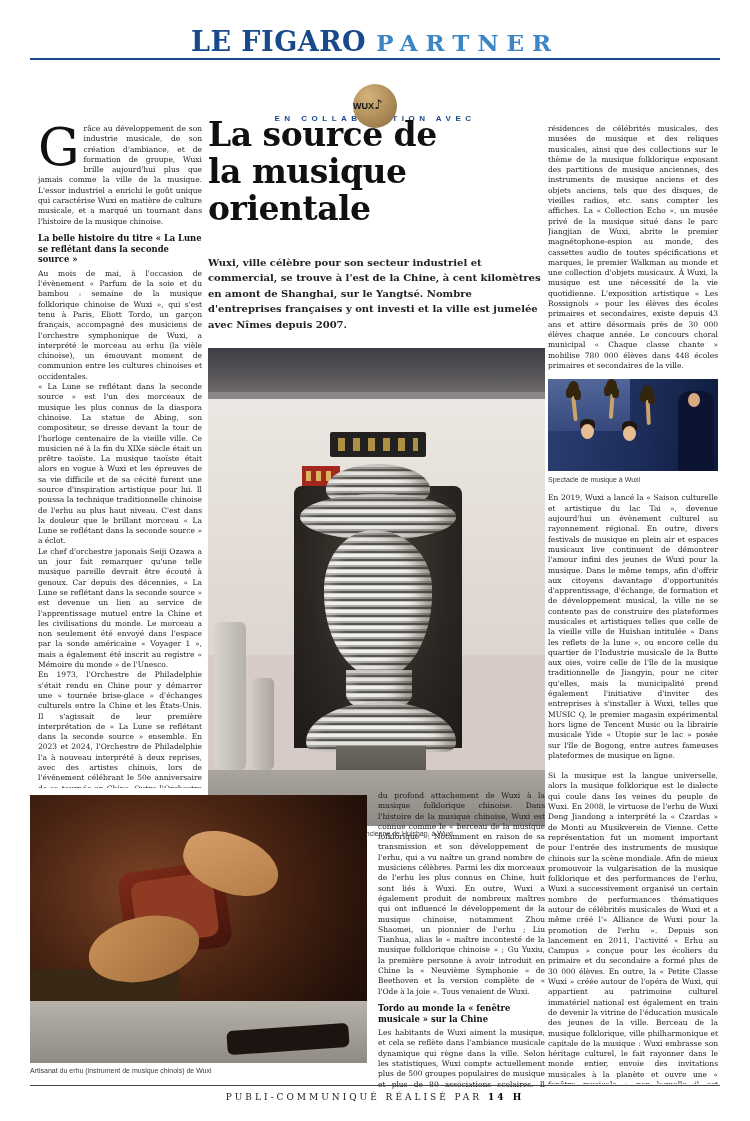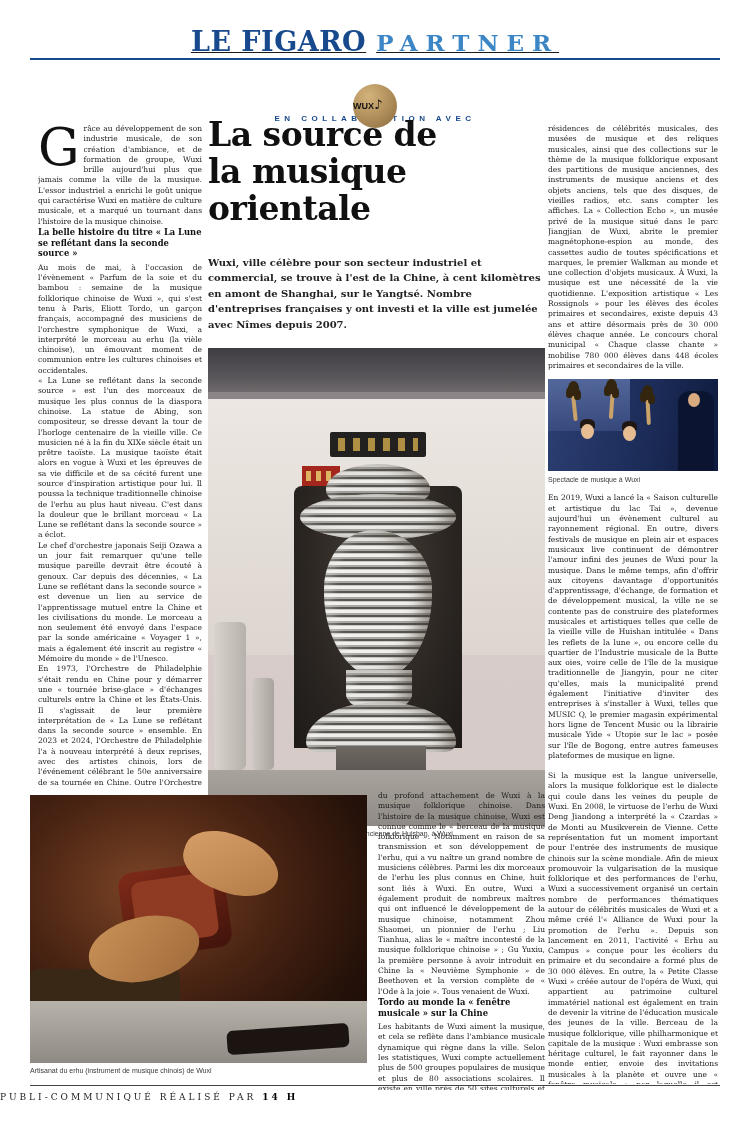--- a/index.html
+++ b/index.html
@@ -1,54 +1,54 @@
 <!DOCTYPE html>
 <html><head>
 <meta charset="utf-8">
 <style>
   html,body{margin:0;padding:0;background:#ffffff;}
   .page{position:relative;width:750px;height:1121px;background:#fff;overflow:hidden;
         font-family:"DejaVu Serif", serif;color:#1b1b1b;}
 
   
-  .masthead{position:absolute;top:26px;left:0;right:0;text-align:center;white-space:nowrap;text-decoration:underline;}
+  .masthead{position:absolute;top:26px;left:0;right:0;text-align:center;white-space:nowrap;}
   .figaro{font-size:27px;font-weight:bold;color:#17498c;letter-spacing:.5px;}
   .partner{font-size:23px;font-weight:bold;color:#3d86c6;letter-spacing:8px;margin-left:10px;}
   .header-rule{position:absolute;top:58px;left:30px;right:30px;border-top:2.5px solid #17498c;}
   .collab{position:absolute;top:68px;left:0;right:0;text-align:center;
           font-family:"Liberation Sans",sans-serif;font-size:8px;letter-spacing:4.5px;
           color:#17498c;font-weight:bold;margin-top:46px;}
   .logo-circle{position:absolute;top:84px;left:353px;width:44px;height:44px;border-radius:50%;
           background:radial-gradient(circle at 35% 28%,#d3b37c 0%,#b5935f 45%,#8a6a3e 100%);
           display:flex;align-items:center;justify-content:flex-start;}
   .logo-inner{display:flex;align-items:center;color:#141414;}
   .logo-wux{font-family:"Liberation Sans",sans-serif;font-weight:bold;font-size:9px;letter-spacing:0;}
   .logo-note{font-size:13px;line-height:10px;transform:translateY(-1px);}
 
   
   .body-text{font-size:7.5px;line-height:10.3px;text-align:justify;}
   .body-text p{margin:0;}
-  .subhead{font-weight:bold;font-size:8.4px;line-height:10.6px;margin:0 0 4px;color:#101010;text-align:left;}
+  .subhead{font-weight:bold;font-size:8.4px;line-height:10.6px;margin:6px 0 4px;color:#101010;text-align:left;}
   .gap{height:10px;}
 
   .leftcol{position:absolute;left:38px;top:124px;width:164px;height:664px;overflow:hidden;}
   .dropcap{float:left;font-size:52px;line-height:42px;padding:2px 4px 0 0;font-weight:400;color:#111;}
 
   .midcol{position:absolute;left:208px;top:116px;width:337px;}
   .title{font-size:33px;line-height:37px;font-weight:bold;color:#101010;letter-spacing:-.5px;}
   .intro{margin-top:28px;font-size:10px;line-height:15.4px;color:#222;text-align:left;font-weight:bold;}
 
   .caption{font-family:"Liberation Sans",sans-serif;font-size:7px;color:#3a3a3a;margin-top:4px;text-align:left;}
 
   .midbottom{position:absolute;left:378px;top:791px;width:167px;height:299px;overflow:hidden;}
   .rightcol{position:absolute;left:548px;top:124px;width:170px;height:960px;overflow:hidden;}
 
   
   .footer-rule{position:absolute;left:30px;right:30px;top:1085px;border-top:1px solid #444;}
-  .footer{position:absolute;top:1092px;left:0;right:0;text-align:left;font-size:9px;
+  .footer{position:absolute;top:1092px;left:0;right:0;text-align:center;font-size:9px;
           letter-spacing:3px;color:#222;}
   .footer b{font-weight:bold;color:#000;}
 
   
   .sculpture{position:relative;width:337px;height:478px;margin-top:16px;overflow:hidden;
              background:linear-gradient(180deg,#c9bdbf 0%,#d8cdca 40%,#d5cac6 100%);}
   .sc-roof{position:absolute;top:0;left:0;right:0;height:44px;background:linear-gradient(180deg,#3f3d43,#5b585c 70%,#6e6a6c);}
   .sc-eave{position:absolute;top:44px;left:0;right:0;height:7px;background:#8b8588;}
   .sc-wall{position:absolute;top:51px;left:0;right:0;height:256px;background:linear-gradient(180deg,#ece7e2,#ddd5cf);}
   .sc-plaque{position:absolute;top:84px;left:122px;width:96px;height:25px;background:#23211f;border-radius:2px;}

